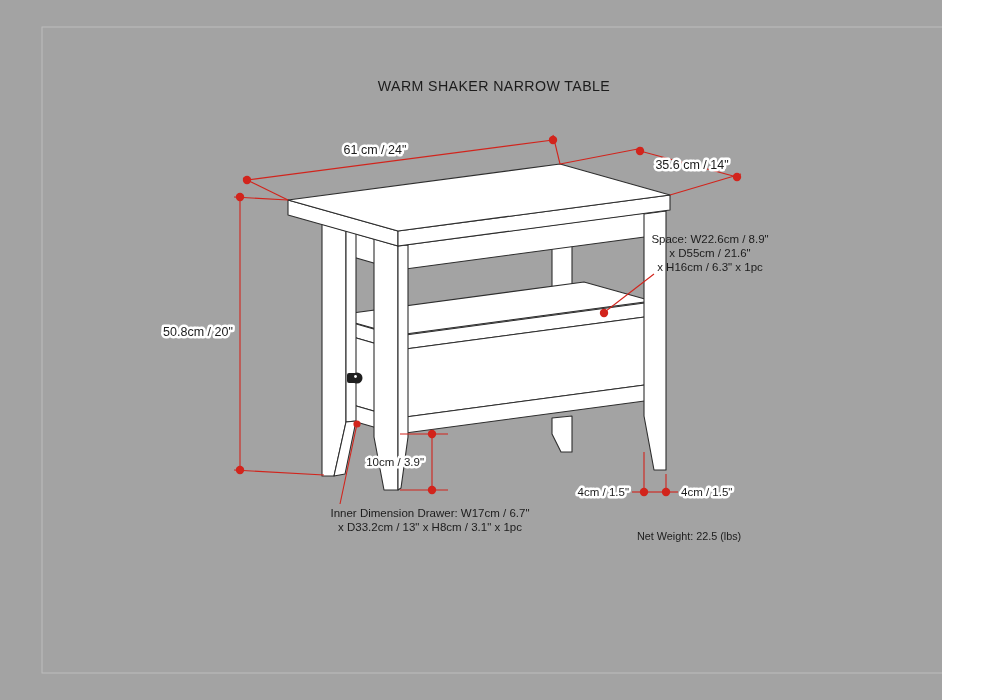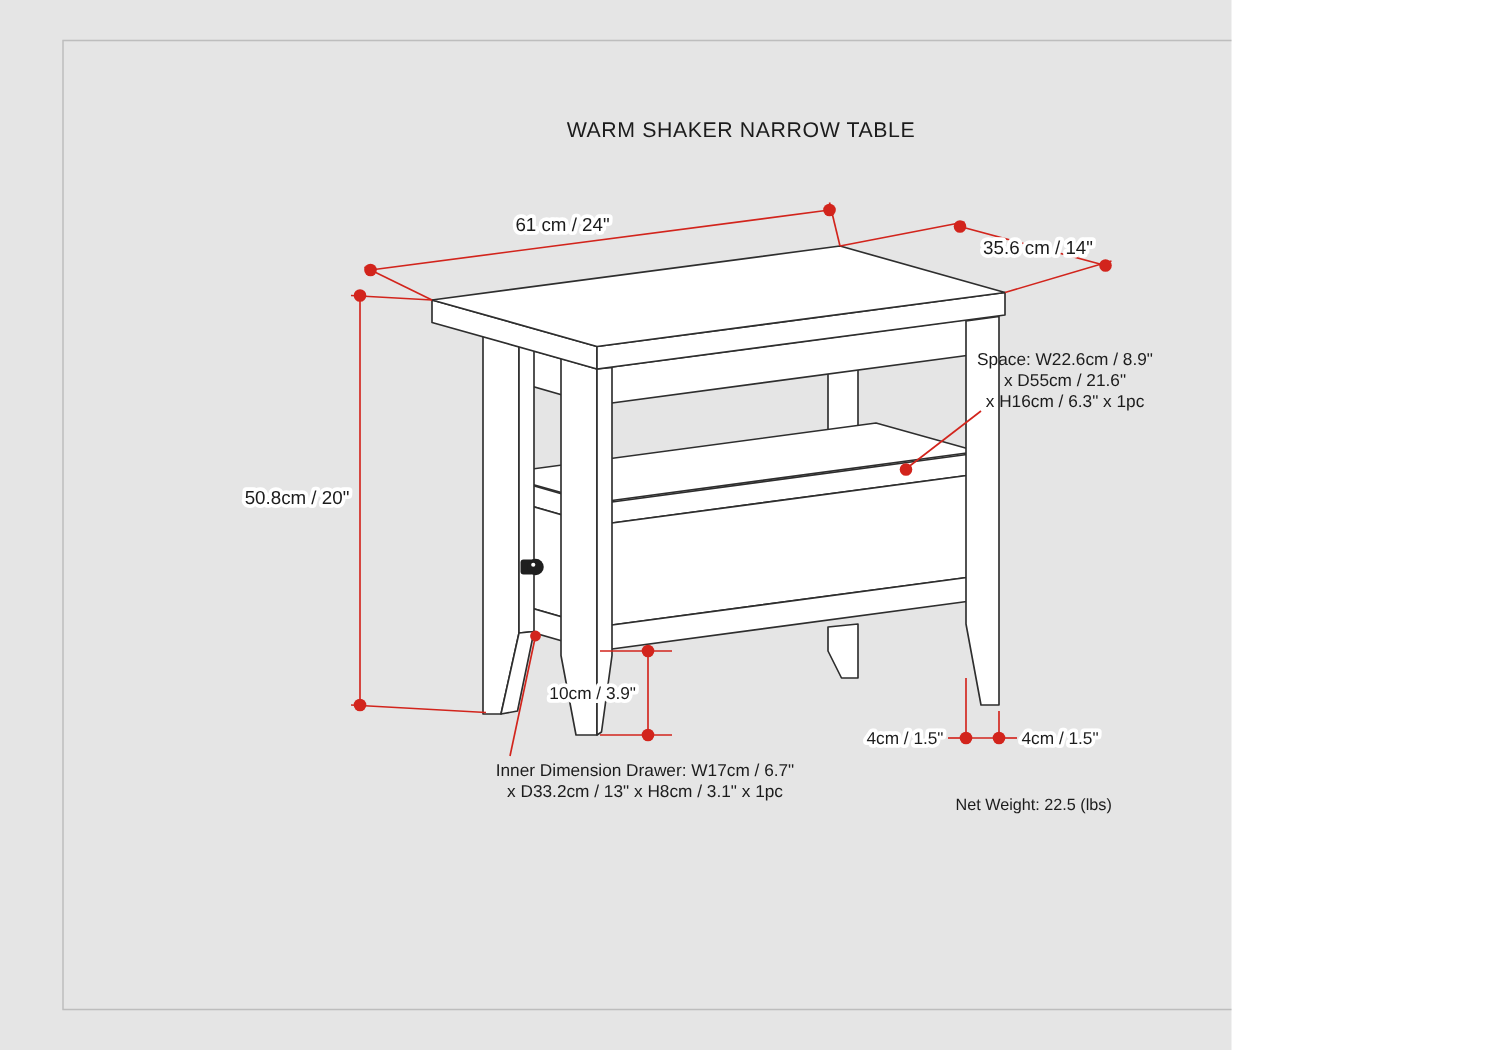--- a/index.html
+++ b/index.html
@@ -1,19 +1,19 @@
 <!DOCTYPE html>
 <html><head>
 <meta charset="utf-8">
 <style>
   html,body { margin:0; padding:0; background:#ffffff; }
   .page {
     position:relative;
-    width:821px; height:700px;
-    background:#e5e5e5;
+    width:942px; height:700px;
+    background:#a3a3a3;
     font-family:"Liberation Sans", sans-serif;
     overflow:hidden;
     text-decoration:underline;
   }
   svg text {
     font-family:"Liberation Sans", sans-serif;
     fill:#1c1c1c;
   }
   .title-text { font-size:14.2px; letter-spacing:.4px; }
   .lbl    { font-size:12.5px; }

